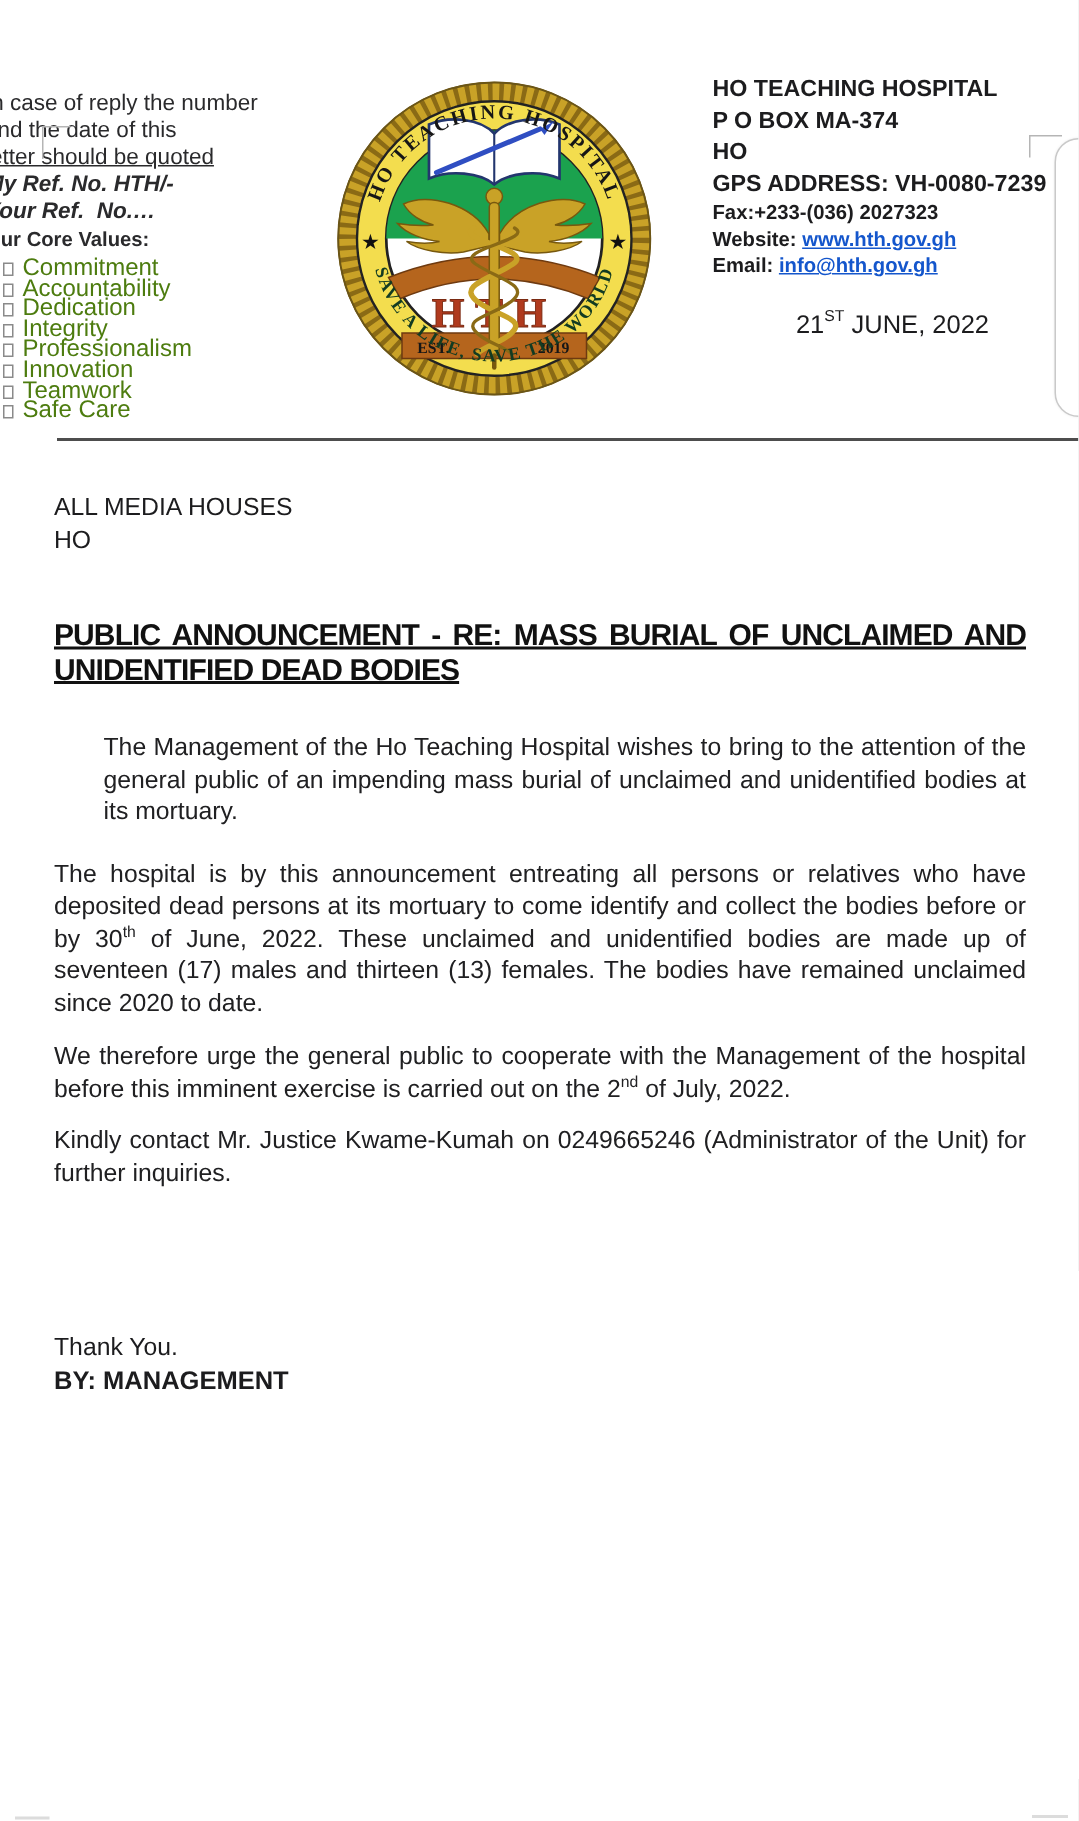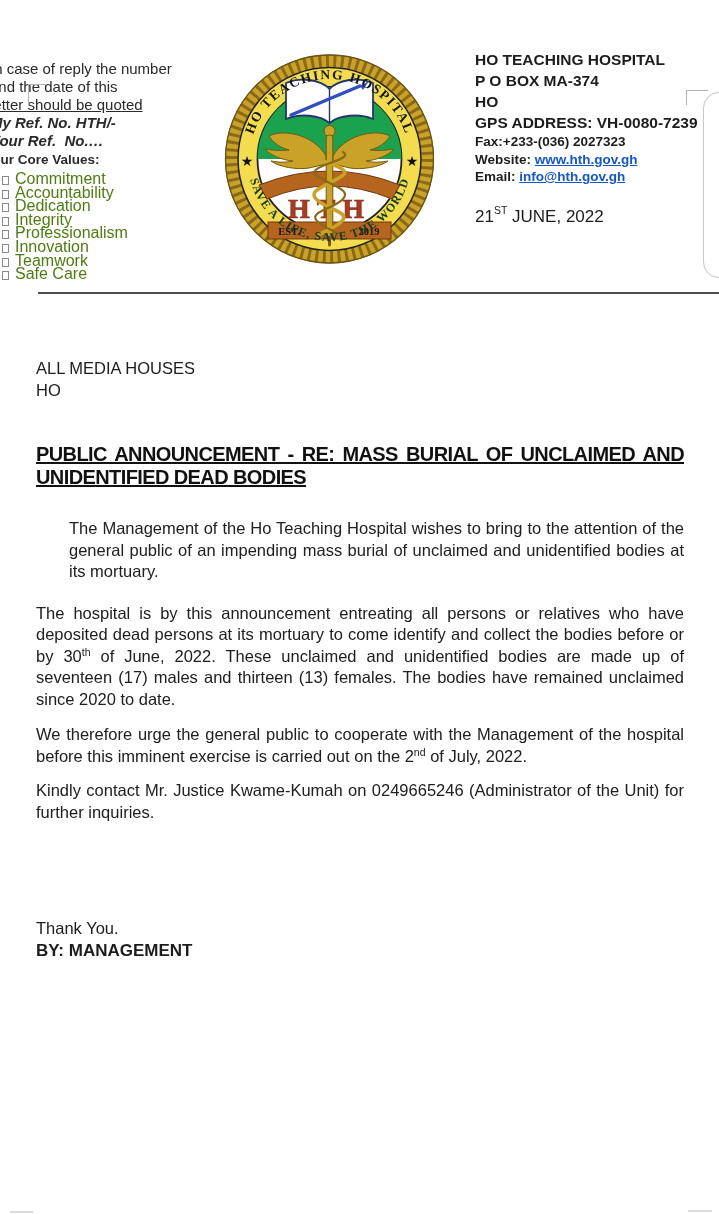--- a/index.html
+++ b/index.html
@@ -41,40 +41,40 @@
   .corner-mark .v { position: absolute; width: 1px; background: #b5b5b5; }
 
   
   .logo-wrap { position: absolute; left: 223px; top: 46px; width: 213px; height: 226px; }
 
   
   .contact-block { position: absolute; left: 475px; top: 49px; width: 240px; }
   .c-big { font-size: 15.5px; font-weight: bold; line-height: 21px; color: #1c1c1e; white-space: nowrap; }
   .c-small { font-size: 13.5px; font-weight: bold; line-height: 17.5px; color: #1c1c1e; white-space: nowrap; }
   .c-link { color: #1456cc; text-decoration: underline; cursor: pointer; }
-  .date-line { margin-top: 21px; font-size: 17px; color: #1c1c1e; }
+  .date-line { margin-top: 21px; font-size: 17px; color: #1c1c1e; text-align: center; }
   .date-line sup { font-size: 10.5px; line-height: 0; position: relative; top: -1px; }
 
   
   .scroll-handle {
     position: absolute; right: -18px; top: 92px;
     width: 34px; height: 186px;
     background: #ffffff;
     border: 1px solid #c9c9c9;
     border-radius: 16px;
     box-shadow: 0 0 2px rgba(0,0,0,0.08);
   }
 
   .header-rule {
     position: absolute; left: 38px; right: 0; top: 292px;
     height: 2px; background: #4d4d4d;
   }
 
   
-  .content { padding: 62px 35px 0 36px; font-size: 16.5px; line-height: 21.5px; }
+  .content { padding: 32px 35px 0 36px; font-size: 16.5px; line-height: 21.5px; }
   .recipient div { line-height: 22px; }
   .heading {
     margin-top: 42px;
     font-size: 20px; font-weight: bold; line-height: 22.5px;
     letter-spacing: -0.6px;
     text-decoration: underline;
     text-align: justify;
     color: #111;
   }
   .para { text-align: justify; color: #202022; }

